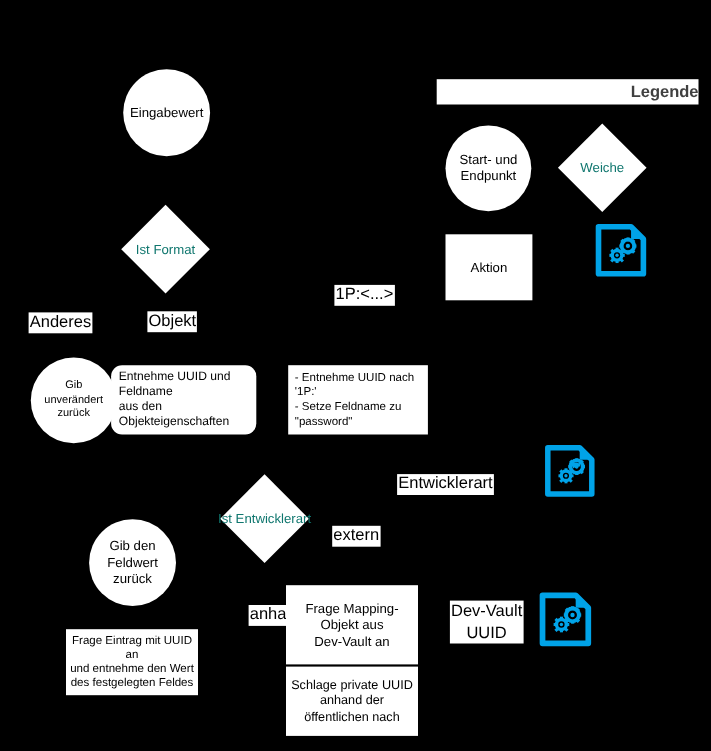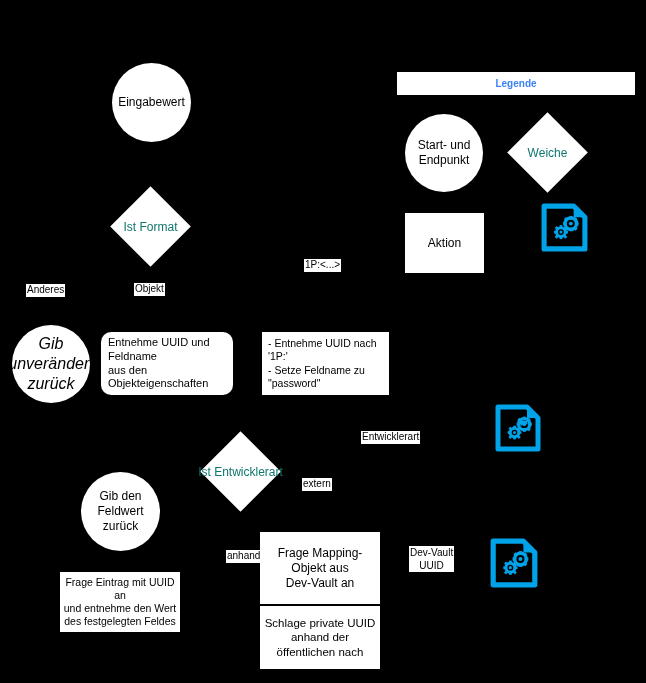--- a/index.html
+++ b/index.html
@@ -47,35 +47,35 @@
     color: #0f766e;
     font-size: 12px;
     white-space: nowrap;
     text-align: center;
     line-height: 1.2;
   }
   .edge-label {
     position: absolute;
     background: #ffffff;
     color: #000000;
-    font-size: 10px;
+    font-size: 15px;
     line-height: 1.25;
     padding: 0px 1px;
     text-align: center;
     white-space: nowrap;
   }
   .legend-header {
     position: absolute;
     background: #ffffff;
-    color: #3b82f6;
+    color: #404040;
     font-weight: bold;
-    font-size: 10px;
+    font-size: 15px;
     display: flex;
     align-items: center;
-    justify-content: center;
+    justify-content: flex-end;
   }
   .doc-icon {
     position: absolute;
   }
   .multiline {
     white-space: pre-line;
   }
 </style>
 </head>
 <body>
@@ -90,21 +90,21 @@
     <div class="diamond-shape"></div>
     <div class="diamond-label">Ist Format</div>
   </div>
 
   <div class="edge-label" style="left:26px; top:284px;">Anderes</div>
 
   <div class="edge-label" style="left:134px; top:283px;">Objekt</div>
 
   <div class="edge-label" style="left:304px; top:259px;">1P:&lt;...&gt;</div>
 
-  <div class="node circle" style="left:12px; top:325px; width:78px; height:78px; font-size:16px;font-style:italic;">
+  <div class="node circle" style="left:28px; top:325px; width:78px; height:78px; font-size:10px;">
     <span class="multiline">Gib
 unverändert
 zurück</span>
   </div>
 
   <div class="node rect" style="left:101px; top:332px; width:132px; height:63px; font-size:11px; text-align:left; justify-content:flex-start; padding:0 7px;border-radius:10px;">
     <span class="multiline">Entnehme UUID und Feldname
 aus den Objekteigenschaften</span>
   </div>
 

